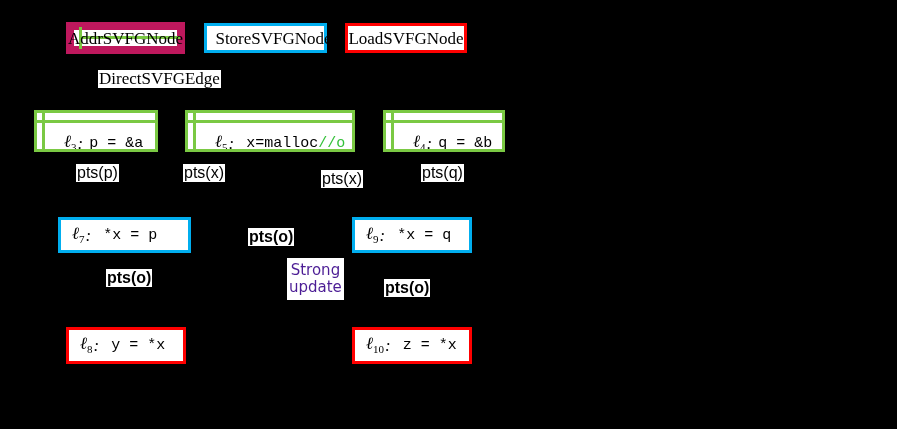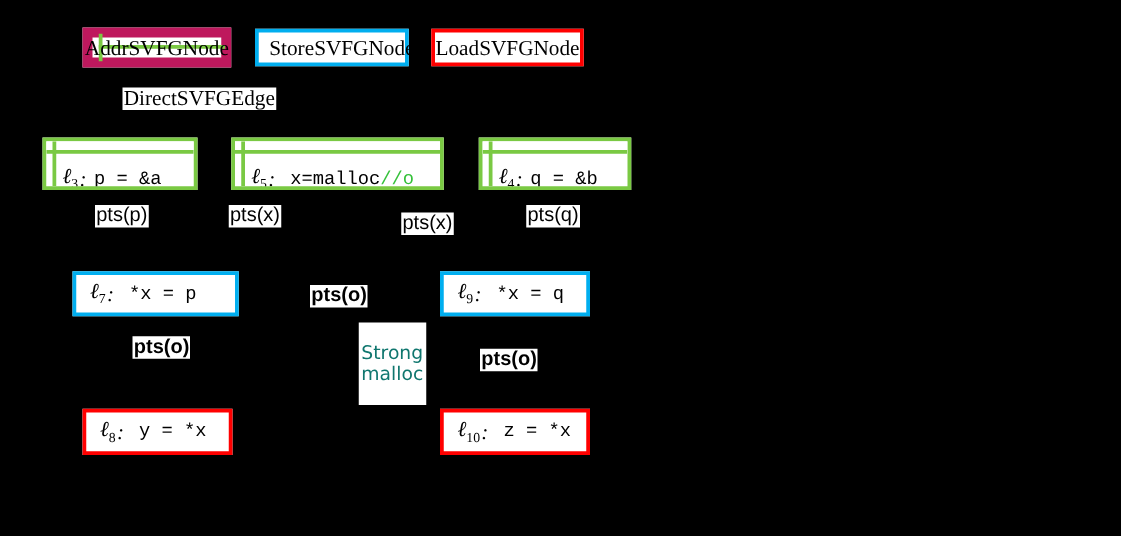--- a/index.html
+++ b/index.html
@@ -98,21 +98,21 @@
   .node-text {
     position: absolute;
     left: 0; right: 0;
     display: flex;
     align-items: center;
     font-family: "Liberation Mono", monospace;
     font-size: 15px;
     line-height: 1;
     padding-left: 11px;
   }
-  .node-addr .node-text { top: 24px; bottom: 0; padding-left: 13px; }
+  .node-addr .node-text { top: 24px; bottom: 0; padding-left: 27px; }
   .node-store .node-text, .node-load .node-text { top: 0; bottom: 0; }
 
   .lbl {
     font-family: "Liberation Serif", serif;
     font-style: italic;
     font-size: 17px;
     letter-spacing: 0;
   }
   .lbl sub {
     font-style: normal;
@@ -132,27 +132,27 @@
     line-height: 1.1;
     white-space: nowrap;
     padding: 0 1px;
   }
   .pts-bold { font-weight: bold; }
 
   
   .note {
     position: absolute;
     background: #ffffff;
-    color: #0f766e;
+    color: #4c1d95;
     font-family: "DejaVu Sans", sans-serif;
     font-size: 15px;
     line-height: 1.12;
     white-space: nowrap;
     text-align: center;
-    padding: 16px 2px;
+    padding: 4px 2px;
   }
 </style>
 </head>
 <body>
 
 <div id="canvas">
 
   <div class="legend-box legend-addr" style="left:66px; top:22px; width:119px; height:32px;">
     <span class="legend-label">AddrSVFGNode</span>
   </div>
@@ -218,21 +218,21 @@
         <span class="code" style="margin-left:6px">*x = q</span>
     </div>
   </div>
 
   <div class="pts pts-bold" style="left:248px; top:228px;">pts(o)</div>
 
   <div class="pts pts-bold" style="left:106px; top:269px;">pts(o)</div>
 
   <div class="note" style="left:287px; top:258px;">
     <div>Strong</div>
-    <div>malloc</div>
+    <div>update</div>
   </div>
 
   <div class="pts pts-bold" style="left:384px; top:279px;">pts(o)</div>
 
   <div class="node node-load" style="left:66px; top:327px; width:120px; height:37px;">
     <div class="node-text">
       <span class="lbl"><span>ℓ</span><sub>8</sub></span>
         <span class="lbl colon">:</span>
         <span class="code" style="margin-left:6px">y = *x</span>
     </div>

